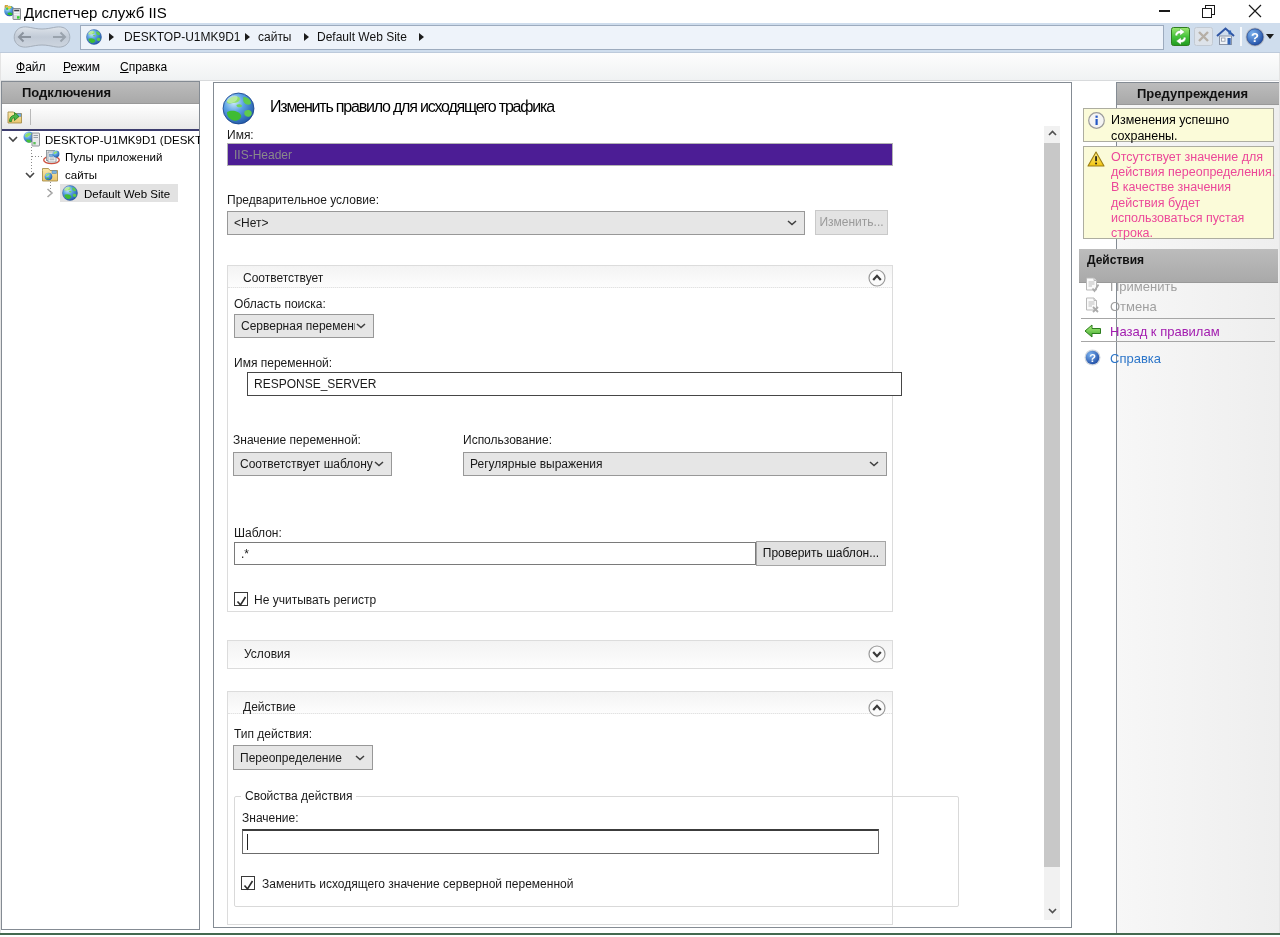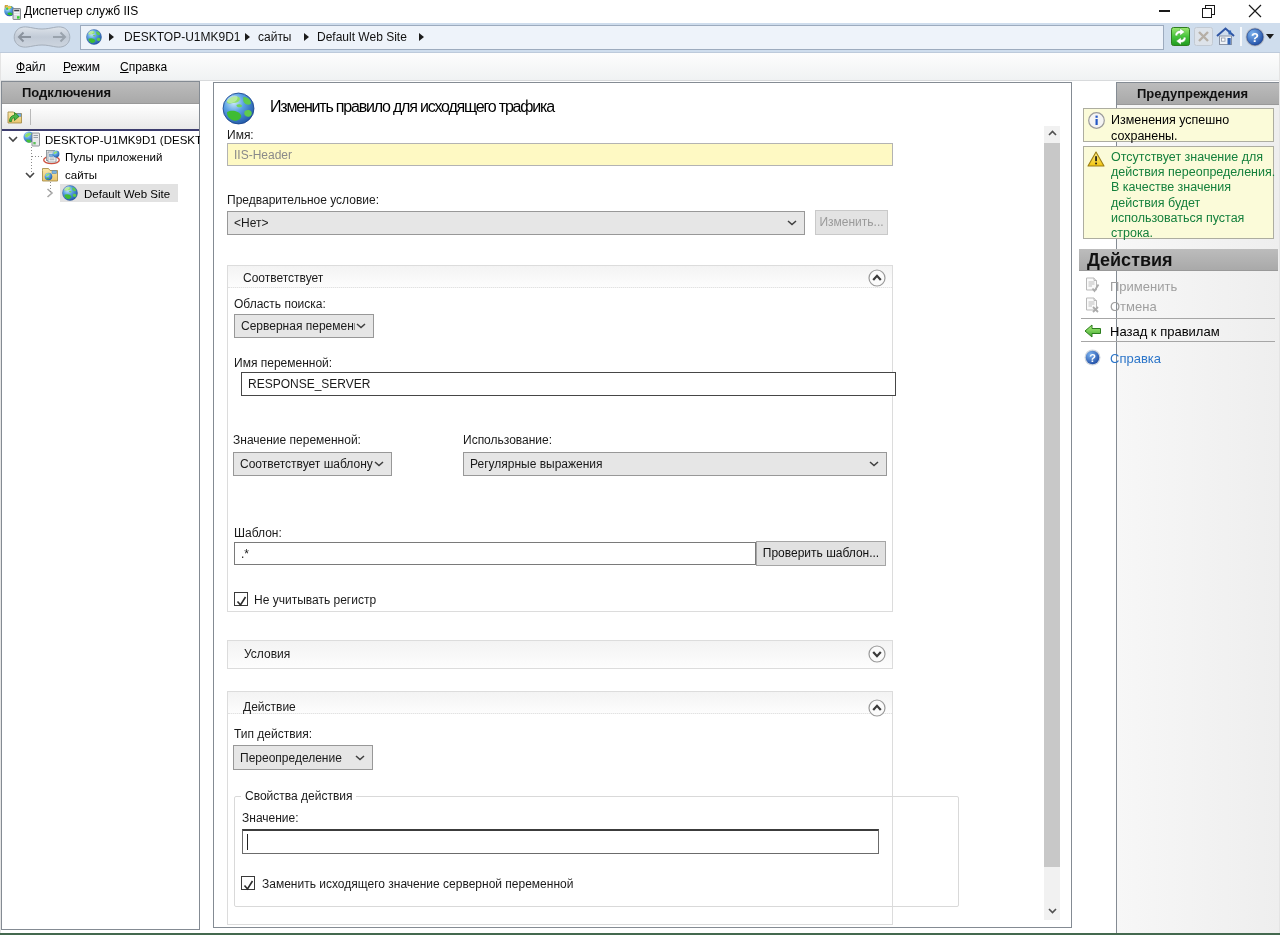--- a/index.html
+++ b/index.html
@@ -71,21 +71,21 @@
 <circle cx="5.5" cy="8" r="5.3" fill="url(#gb)"></circle>
 <path d="M2 5.5 C3.5 3 6.5 2.5 8 4 C7 6 4.5 5.8 3.5 7 C2.5 7.3 2 6.5 2 5.5Z" fill="#45d035"></path>
 <path d="M3.5 10 C5.5 8.8 8 9.5 8.7 11.2 C7.5 12.8 5 12.5 4 11.5Z" fill="#2ec61e"></path>
 <path d="M2.2 3.2 L6.8 3.2 L7.6 4.6 L5 6.2 Z" fill="#f7c94b"></path>
 <rect x="9" y="5.5" width="7.5" height="11" rx="0.5" fill="#d9dbde" stroke="#707478" stroke-width="0.8"></rect>
 <rect x="10.2" y="6.8" width="5" height="1.4" fill="#3c4043"></rect>
 <line x1="10" y1="9.6" x2="15.5" y2="9.6" stroke="#f5f6f7" stroke-width="1"></line>
 <line x1="10" y1="11.4" x2="15.5" y2="11.4" stroke="#f5f6f7" stroke-width="1"></line>
 <rect x="13" y="13.2" width="2.6" height="2.4" fill="#35d42a"></rect>
 </svg>
-<div class="a" style="left:24px;top:4px;font-size:12px;color:#000">Диспетчер служб IIS</div>
+<div class="a" style="left:24px;top:4px;font-size:15px;color:#000">Диспетчер служб IIS</div>
 <div class="a" style="left:1159px;top:10px;width:11px;height:2px;background:#1a1a1a"></div>
 <svg class="a" style="left:1202px;top:5px" width="13" height="13" viewBox="0 0 13 13">
     <rect x="3.5" y="0.5" width="9" height="9" fill="none" stroke="#1a1a1a"></rect>
     <rect x="0.5" y="3.5" width="9" height="9" fill="#fff" stroke="#1a1a1a"></rect>
   </svg>
 <svg class="a" style="left:1248px;top:4px" width="14" height="14" viewBox="0 0 14 14">
     <path d="M1 1 L13 13 M13 1 L1 13" stroke="#1a1a1a" stroke-width="1.2"></path>
   </svg>
 
 <div class="a" style="left:0;top:23px;width:1280px;height:30px;background:#cfdded;border-bottom:1px solid #bdcadb"></div>
@@ -197,21 +197,21 @@
 <div class="a" style="left:32px;top:156px;width:10px;height:1px;background-image:linear-gradient(90deg,#8a8a8a 1px,transparent 1px);background-size:3px 1px"></div>
 <div class="a" style="left:50px;top:182px;width:1px;height:10px;background-image:linear-gradient(#8a8a8a 1px,transparent 1px);background-size:1px 3px"></div>
 
 <div class="a" style="left:213px;top:82px;width:859px;height:846px;border:1px solid #848b93;background:#fff"></div>
 <svg class="a" style="left:222px;top:92px" width="33" height="33" viewBox="0 0 32 32">
     <use href="#globe32"></use>
   </svg>
 <div class="a" style="left:270px;top:94px;font-size:16px;letter-spacing:-1.2px;color:#000;line-height:25px">Изменить правило для исходящего трафика</div>
 
 <div class="lbl" style="left:227px;top:128px">Имя:</div>
-<div class="inp" style="left:227px;top:143px;width:666px;height:23px;background:#fef9c3;border:1px solid #b3b3b3">
+<div class="inp" style="left:227px;top:143px;width:666px;height:23px;background:#4c1d95;border:1px solid #b3b3b3">
     <span class="t" style="color:#8a8a8a">IIS-Header</span>
   </div>
 
 <div class="lbl" style="left:227px;top:193px">Предварительное условие:</div>
 <div class="combo" style="left:227px;top:211px;width:578px;height:24px">
     <span class="t">&lt;Нет&gt;</span>
     <svg width="10" height="6" viewBox="0 0 10 6">
       <path d="M1 1 L5 4.6 L9 1" stroke="#3f3f3f" stroke-width="1.5" fill="none"></path>
     </svg>
   </div>
@@ -225,21 +225,21 @@
     <path d="M5.2 11 L9 6.8 L12.8 11" stroke="#3a3a3a" stroke-width="2.2" fill="none"></path>
   </svg>
 <div class="lbl" style="left:234px;top:297px">Область поиска:</div>
 <div class="combo" style="left:234px;top:314px;width:140px;height:24px">
     <span class="t" style="max-width:114px;overflow:hidden">Серверная переменн</span>
     <svg width="10" height="6" viewBox="0 0 10 6">
       <path d="M1 1 L5 4.6 L9 1" stroke="#3f3f3f" stroke-width="1.5" fill="none"></path>
     </svg>
   </div>
 <div class="lbl" style="left:234px;top:356px">Имя переменной:</div>
-<div class="inp" style="left:241px;top:372px;width:655px;height:24px;border:1px solid #464646">
+<div class="inp" style="left:247px;top:372px;width:655px;height:24px;border:1px solid #464646">
     <span class="t">RESPONSE_SERVER</span>
   </div>
 <div class="lbl" style="left:233px;top:433px">Значение переменной:</div>
 <div class="combo" style="left:233px;top:452px;width:159px;height:24px">
     <span class="t">Соответствует шаблону</span>
     <svg width="10" height="6" viewBox="0 0 10 6">
       <path d="M1 1 L5 4.6 L9 1" stroke="#3f3f3f" stroke-width="1.5" fill="none"></path>
     </svg>
   </div>
 <div class="lbl" style="left:463px;top:433px">Использование:</div>
@@ -313,23 +313,23 @@
 <rect x="7.5" y="3.6" width="2.2" height="2.2" fill="#2457c5"></rect>
 </svg>
 <div class="a" style="left:1111px;top:112px;font-size:12.5px;line-height:16.3px;color:#000">Изменения успешно<br>сохранены.</div>
 
 <div class="a" style="left:1083px;top:146px;width:191px;height:93px;background:#fbfbd9;border:1px solid #adada0"></div>
 <svg class="a" style="left:1087px;top:151px" width="18" height="16" viewBox="0 0 18 16">
 <path d="M9 1 L17 15 L1 15 Z" fill="url(#yl)" stroke="#9c7d13" stroke-width="1.1" stroke-linejoin="round"></path>
 <rect x="8.2" y="5.2" width="1.7" height="5" fill="#1a1a1a"></rect>
 <rect x="8.2" y="11.6" width="1.7" height="1.7" fill="#1a1a1a"></rect>
 </svg>
-<div class="a" style="left:1111px;top:150px;font-size:12.5px;line-height:15.2px;color:#15803d">Отсутствует значение для<br>действия переопределения.<br>В качестве значения<br>действия будет<br>использоваться пустая<br>строка.</div>
-
-<div class="a" style="left:1079px;top:249px;width:199px;height:22px;background:linear-gradient(#bcbcbc,#a9a9a9);border-bottom:1px solid #999;font-size:18px;font-weight:bold;color:#111;line-height:22px;padding-left:8px">Действия</div>
+<div class="a" style="left:1111px;top:150px;font-size:12.5px;line-height:15.2px;color:#ec4899">Отсутствует значение для<br>действия переопределения.<br>В качестве значения<br>действия будет<br>использоваться пустая<br>строка.</div>
+
+<div class="a" style="left:1079px;top:249px;width:199px;height:34px;background:linear-gradient(#bcbcbc,#a9a9a9);border-bottom:1px solid #999;font-size:12px;font-weight:bold;color:#111;line-height:22px;padding-left:8px">Действия</div>
 
 <svg class="a" style="left:1084px;top:277px" width="16" height="16" viewBox="0 0 16 16">
 <path d="M2.5 1 L10 1 L12.5 3.5 L12.5 13 L2.5 13 Z" fill="#fafafa" stroke="#b9b9b9"></path>
 <path d="M10 1 L10 3.5 L12.5 3.5" fill="#e8e8e8" stroke="#b9b9b9"></path>
 <line x1="4.5" y1="5" x2="10.5" y2="5" stroke="#bdbdbd"></line>
 <line x1="4.5" y1="7" x2="10.5" y2="7" stroke="#bdbdbd"></line>
 <line x1="4.5" y1="9" x2="8" y2="9" stroke="#bdbdbd"></line>
 <path d="M8.5 11.5 L10.5 14 L14.5 7.5" stroke="#ababab" stroke-width="1.8" fill="none"></path>
 </svg>
 <div class="a" style="left:1110px;top:279px;font-size:13px;color:#9f9f9f">Применить</div>
@@ -339,21 +339,21 @@
 <line x1="4.5" y1="5" x2="10.5" y2="5" stroke="#bdbdbd"></line>
 <line x1="4.5" y1="7" x2="10.5" y2="7" stroke="#bdbdbd"></line>
 <line x1="4.5" y1="9" x2="8" y2="9" stroke="#bdbdbd"></line>
 <path d="M9 10 L14 15 M14 10 L9 15" stroke="#ababab" stroke-width="1.8"></path>
 </svg>
 <div class="a" style="left:1110px;top:299px;font-size:13px;color:#9f9f9f">Отмена</div>
 <div class="a" style="left:1081px;top:318px;width:194px;height:1px;background:#a6a6a6"></div>
 <svg class="a" style="left:1084px;top:324px" width="18" height="14" viewBox="0 0 18 14">
 <path d="M16.5 4.5 L8 4.5 L8 1 L1 7 L8 13 L8 9.5 L16.5 9.5 Z" fill="url(#garr)" stroke="#2c7d1e" stroke-width="1"></path>
 </svg>
-<div class="a" style="left:1110px;top:324px;font-size:13px;color:#000000">Назад к правилам</div>
+<div class="a" style="left:1110px;top:324px;font-size:13px;color:#a21caf">Назад к правилам</div>
 <div class="a" style="left:1081px;top:341px;width:194px;height:1px;background:#a6a6a6"></div>
 <svg class="a" style="left:1084px;top:349px" width="17" height="17" viewBox="0 0 17 17">
 <circle cx="8.5" cy="8.5" r="8" fill="#cfd6de"></circle>
 <circle cx="8.5" cy="8.5" r="6.8" fill="url(#hlp)"></circle>
 <text x="8.5" y="12.6" text-anchor="middle" font-family="Liberation Sans" font-size="11" font-weight="bold" fill="#fff">?</text>
 </svg>
 <div class="a" style="left:1110px;top:351px;font-size:13px;color:#2d76c9">Справка</div>
 
 <div class="a" style="left:0;top:933px;width:1280px;height:2px;background:#44694f"></div>
 <div class="a" style="left:0;top:53px;width:1px;height:880px;background:#e4e4e4"></div>

